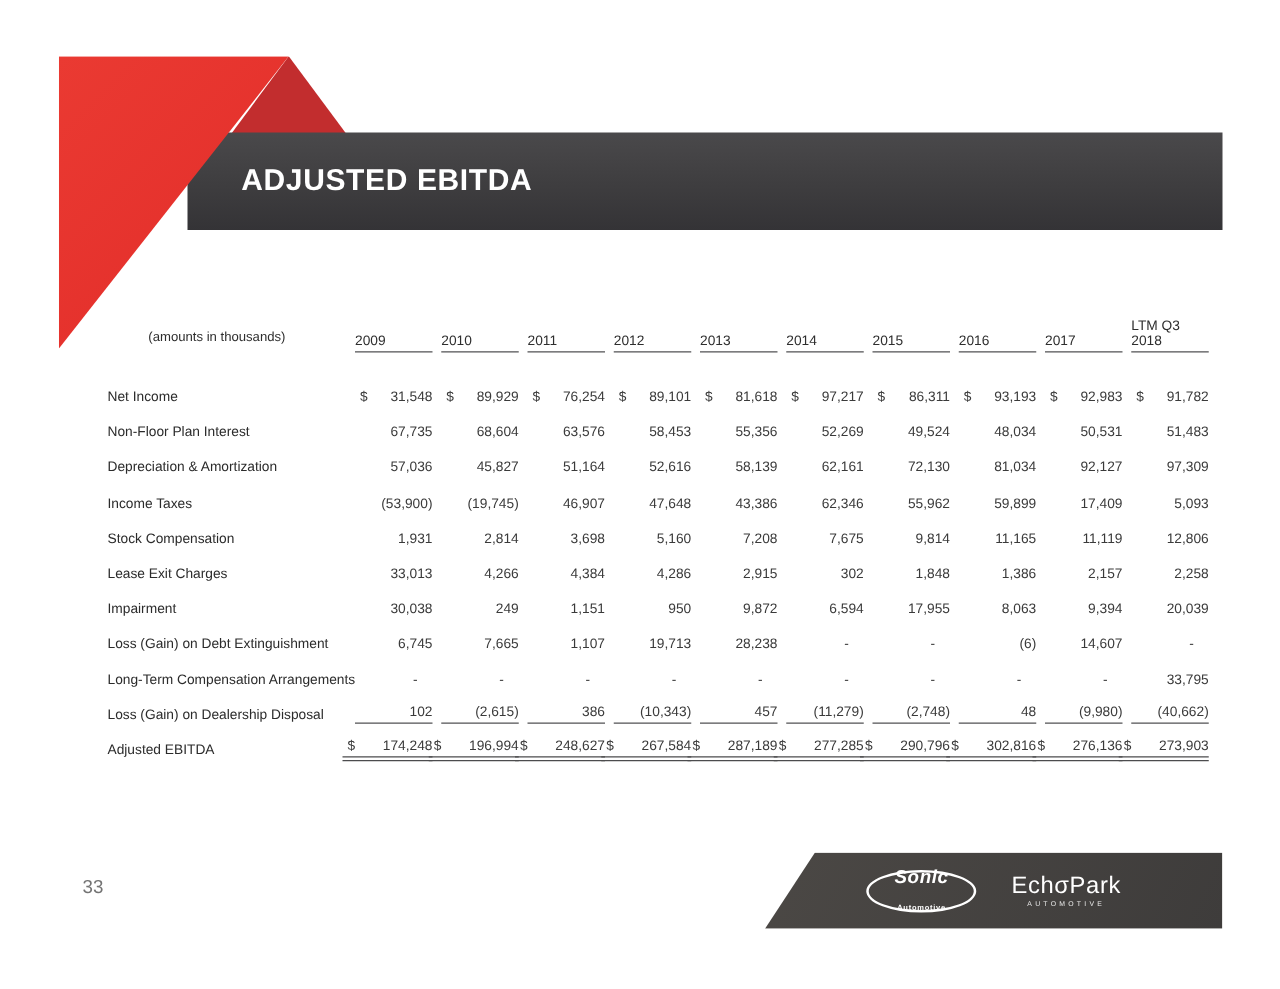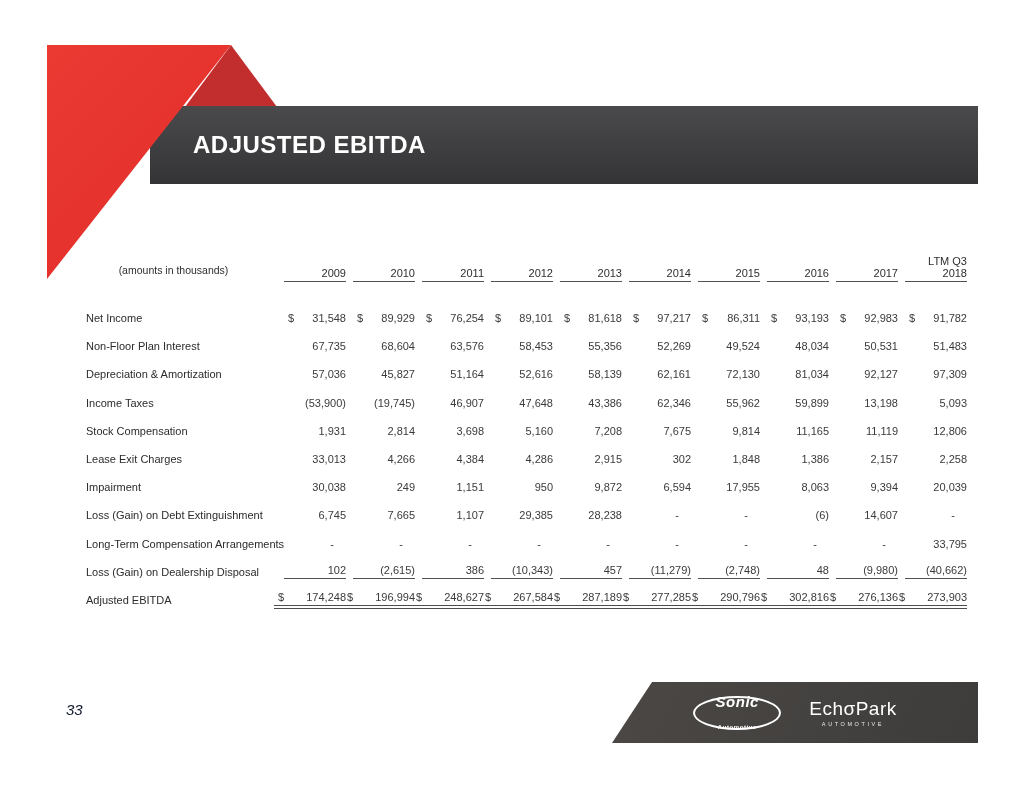--- a/index.html
+++ b/index.html
@@ -26,31 +26,31 @@
     background:linear-gradient(135deg,#ea3a32 0%,#e22c29 100%);
     clip-path:polygon(0 0,100% 0,0 100%);
   }
   
   .table{position:absolute;left:63px;top:247px;width:915px;z-index:4;font-size:11px;}
   .thead{display:grid;grid-template-columns:221px repeat(10,69px);height:32px;margin-bottom:25px;}
   .notecell{display:flex;align-items:flex-end;justify-content:center;padding-bottom:3px;font-size:10.5px;color:#2e2e2e;}
   .c{overflow:visible;}
   .cb{width:62px;}
   .hb{height:100%;display:flex;flex-direction:column;justify-content:flex-end;
-      text-align:right;border-bottom:1.5px solid #55555  7;border-bottom:1.5px solid #525254;padding-bottom:2px;}
+      text-align:left;border-bottom:1.5px solid #55555  7;border-bottom:1.5px solid #525254;padding-bottom:2px;}
   .hl1,.hl2{line-height:12px;color:#2e2e2e;}
   .trow{display:grid;grid-template-columns:221px repeat(10,69px);height:28.2px;align-items:center;}
   .rlabel{font-size:11px;color:#2b2b2b;padding-right:6px;white-space:nowrap;padding-left:23px;}
   .vb{display:flex;justify-content:flex-end;align-items:baseline;color:#3a3a3a;}
   .dollar{margin-right:auto;padding-left:4px;}
   .val.dash{padding-right:12px;}
   .uline .vb{border-bottom:1.5px solid #525254;padding-bottom:2px;}
   .total .vb{width:72px;margin-left:-10px;border-bottom:4px double #4c4c4e;padding-bottom:2px;}
   
-  .pagenum{position:absolute;left:66px;top:701px;font-size:15px;color:#0f172a;z-index:4;font-style:italic;}
+  .pagenum{position:absolute;left:66px;top:701px;font-size:15px;color:#737373;z-index:4;}
   
   .footer{
     position:absolute;left:612px;top:682px;width:366px;height:61px;z-index:4;
     background:linear-gradient(115deg,#4b4845 0%,#3e3c3b 100%);
     clip-path:polygon(40px 0,100% 0,100% 100%,0 100%);
     display:flex;align-items:center;justify-content:center;gap:28px;
   }
   .sonic-oval{
     width:84px;height:30px;border:2px solid #fff;border-radius:50%;
     display:flex;flex-direction:column;align-items:center;justify-content:center;color:#fff;gap:16px;
@@ -336,21 +336,21 @@
               <span class="val">55,962</span>
             </div>
           </div>
           <div class="c">
             <div class="cb vb">
               <span class="val">59,899</span>
             </div>
           </div>
           <div class="c">
             <div class="cb vb">
-              <span class="val">13,198</span>
+              <span class="val">17,409</span>
             </div>
           </div>
           <div class="c">
             <div class="cb vb">
               <span class="val">5,093</span>
             </div>
           </div>
         </div>
         <div class="trow">
           <div class="rlabel">Stock Compensation</div>
@@ -523,21 +523,21 @@
               <span class="val">7,665</span>
             </div>
           </div>
           <div class="c">
             <div class="cb vb">
               <span class="val">1,107</span>
             </div>
           </div>
           <div class="c">
             <div class="cb vb">
-              <span class="val">29,385</span>
+              <span class="val">19,713</span>
             </div>
           </div>
           <div class="c">
             <div class="cb vb">
               <span class="val">28,238</span>
             </div>
           </div>
           <div class="c">
             <div class="cb vb">
               <span class="val dash">-</span>

